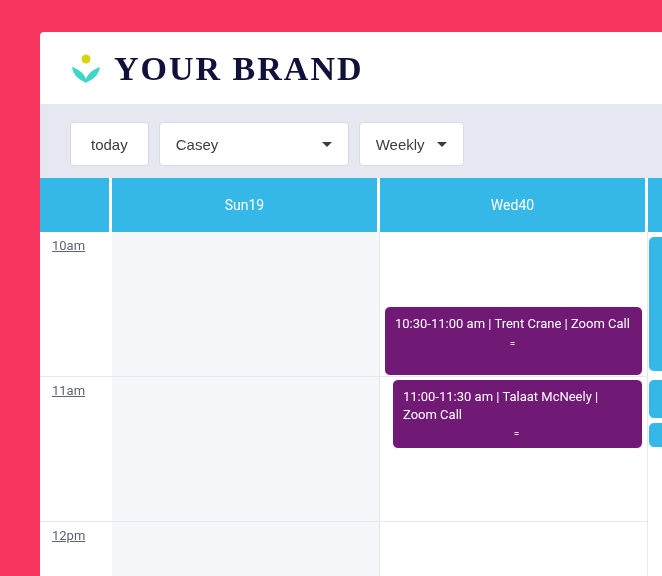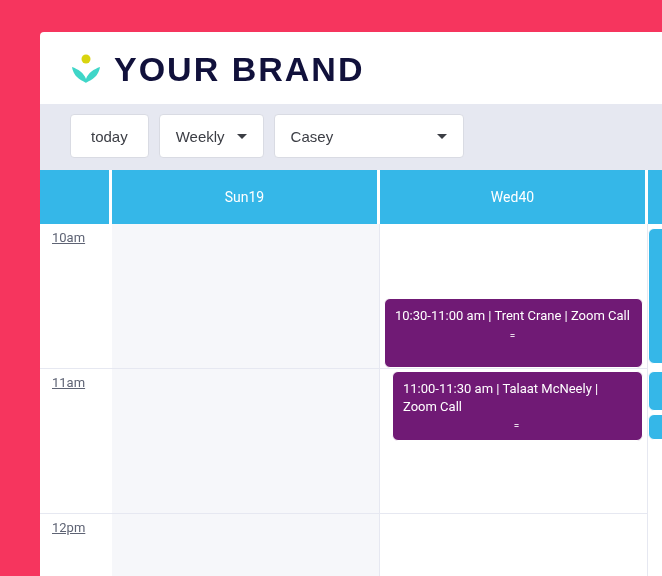--- a/index.html
+++ b/index.html
@@ -39,21 +39,21 @@
       width: 32px;
       height: 32px;
       position: relative;
       flex-shrink: 0;
     }
     .logo-mark svg {
       width: 100%;
       height: 100%;
     }
     .brand-name {
-      font-family: Liberation Sans, sans-serif;
+      font-family: Liberation Serif, serif;
       font-size: 34px;
       font-weight: 900;
       letter-spacing: 2px;
       color: #11113b;
       text-transform: uppercase;
       line-height: 1;
     }
     .toolbar {
       background: #e6e8f1;
       padding: 10px 28px 12px 30px;
@@ -66,20 +66,21 @@
       border: 1px solid #d9dbe3;
       border-radius: 4px;
       padding: 18px 16px;
       font-size: 15px;
       color: #3b3d44;
       cursor: pointer;
       display: flex;
       align-items: center;
       gap: 12px;
       height: 44px;
+      margin-top: 8px;
     }
     .btn-today {
       padding-left: 20px;
       padding-right: 20px;
     }
     .btn-weekly {
       gap: 12px;
     }
     .btn-casey {
       width: 190px;
@@ -199,26 +200,26 @@
           <path d="M2 14 C4 26, 14 28, 16 30 C18 28, 28 26, 30 14 C24 16, 18 20, 16 26 C14 20, 8 16, 2 14 Z" fill="#3fd6c8"></path>
         </svg>
       </span>
       <span class="brand-name">YOUR BRAND</span>
     </div>
 
     <div class="toolbar">
       <button class="btn btn-today">
         <span>today</span>
       </button>
+      <button class="btn btn-casey">
+        <span>Casey</span>
+        <span class="caret"></span>
+      </button>
       <button class="btn btn-weekly">
         <span>Weekly</span>
-        <span class="caret"></span>
-      </button>
-      <button class="btn btn-casey">
-        <span>Casey</span>
         <span class="caret"></span>
       </button>
     </div>
 
     <div class="calendar">
 
       <div class="cal-header">
         <div class="cal-time-col-head"></div>
         <div class="cal-day-head">
           <span>Sun</span>

